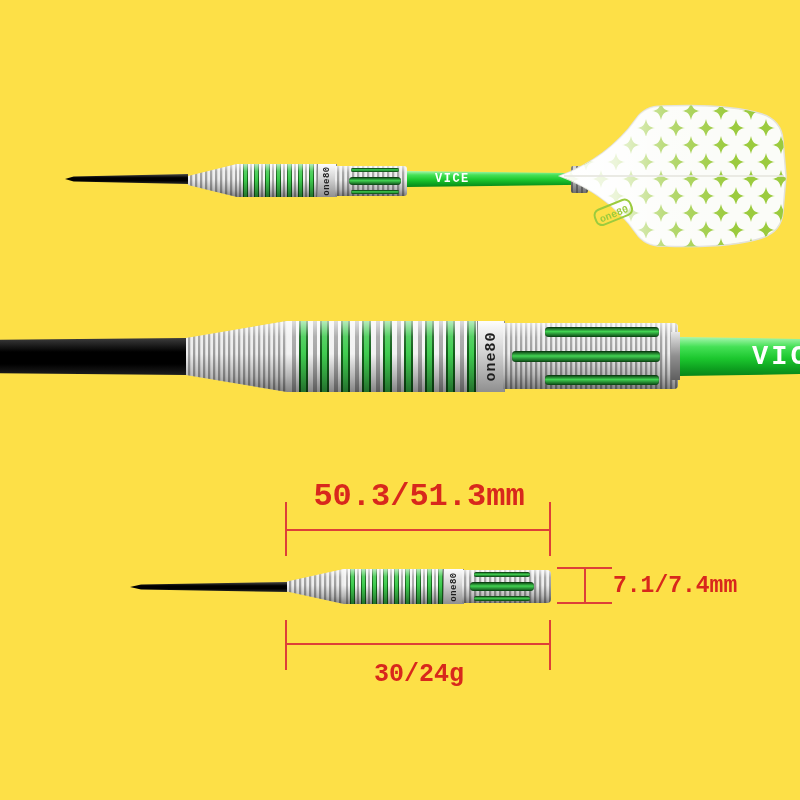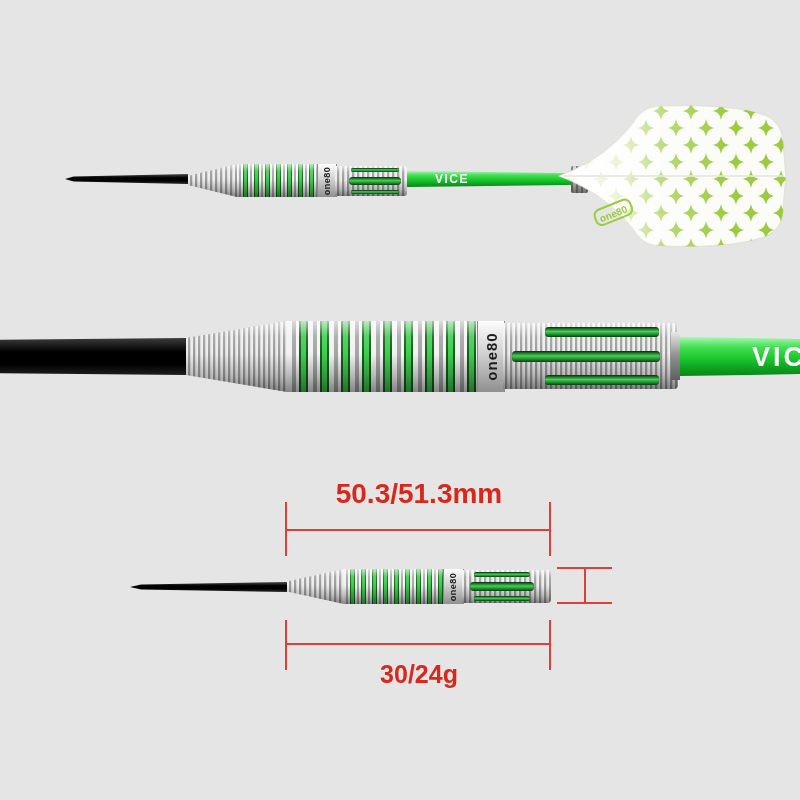--- a/index.html
+++ b/index.html
@@ -1,17 +1,17 @@
 <!DOCTYPE html>
 <html><head>
 <meta charset="utf-8">
 <style>
   html,body{margin:0;padding:0;background:#fff;}
-  #canvas{position:relative;width:800px;height:800px;background:#e5e5e5;overflow:hidden;
-          font-family:Liberation Sans, sans-serif;}
+  #canvas{position:relative;width:800px;height:800px;background:#fde047;overflow:hidden;
+          font-family:Liberation Mono, monospace;}
   .abs{position:absolute;}
 
   
   .needle{background:linear-gradient(180deg,#4a4a4a 0%,#000 38%,#000 66%,#2a2a2a 100%);
           clip-path:polygon(0 50%,7% 26%,100% 0,100% 100%,7% 74%);}
 
   
   .finerings{background-image:
       linear-gradient(180deg,rgba(255,255,255,.68) 0%,rgba(255,255,255,.15) 22%,rgba(0,0,0,0) 46%,rgba(0,0,0,.22) 78%,rgba(0,0,0,.45) 100%),
       repeating-linear-gradient(90deg,#ededed 0 2px,#9c9c9c 2px 4px,#d6d6d6 4px 5px);}
@@ -136,40 +136,41 @@
     <div class="abs" style="left:671px;top:52px;width:9px;height:48px;
                 background:linear-gradient(180deg,#e8e8e8,#8f8f8f 50%,#5f5f5f);"></div>
 
     <div class="abs shaftgreen" style="left:680px;top:57px;width:120px;height:39px;clip-path:polygon(0 0,100% 5%,100% 95%,0 100%);">
       <span class="vice" style="left:72px;font-size:27px;letter-spacing:3px;">VICE</span>
     </div>
   </div>
 
   <div class="abs" style="left:0;top:440px;width:800px;height:300px;">
 
-    <div class="abs rtext tcenter" style="left:287px;top:38px;width:264px;font-size:28px;">50.3/51.3mm</div>
+    <div class="abs rtext tcenter" style="left:287px;top:38px;width:264px;font-size:32px;">50.3/51.3mm</div>
     <div class="abs rline" style="left:285px;top:62px;width:2px;height:54px;"></div>
     <div class="abs rline" style="left:549px;top:62px;width:2px;height:54px;"></div>
     <div class="abs rline" style="left:286px;top:89px;width:265px;height:2px;"></div>
 
     <div class="abs needle" style="left:130px;top:142px;width:157px;height:10px;"></div>
     <div class="abs finerings" style="left:287px;top:129px;width:57px;height:35px;clip-path:polygon(0 36%,100% 0,100% 100%,0 64%);"></div>
     <div class="abs greenrings-sm" style="left:344px;top:129px;width:99px;height:35px;"></div>
     <div class="abs band" style="left:443px;top:129px;width:19px;height:35px;">
       <span style="font-size:9px;letter-spacing:.5px;">one80</span>
     </div>
     <div class="abs finerings" style="left:462px;top:130px;width:89px;height:33px;border-radius:0 4px 4px 0;">
       <div class="slot" style="left:12px;top:2px;width:56px;height:5px;"></div>
       <div class="slot" style="left:8px;top:12px;width:64px;height:9px;"></div>
       <div class="slot" style="left:12px;bottom:2px;width:56px;height:5px;"></div>
     </div>
 
     <div class="abs rline" style="left:557px;top:127px;width:55px;height:2px;"></div>
     <div class="abs rline" style="left:557px;top:162px;width:55px;height:2px;"></div>
     <div class="abs rline" style="left:584px;top:127px;width:2px;height:37px;"></div>
+    <div class="abs rtext" style="left:613px;top:133px;font-size:23px;">7.1/7.4mm</div>
 
     <div class="abs rline" style="left:285px;top:180px;width:2px;height:50px;"></div>
     <div class="abs rline" style="left:549px;top:180px;width:2px;height:50px;"></div>
     <div class="abs rline" style="left:286px;top:203px;width:265px;height:2px;"></div>
     <div class="abs rtext tcenter" style="left:287px;top:220px;width:264px;font-size:25px;">30/24g</div>
   </div>
 
 </div>
 
 </body></html>

